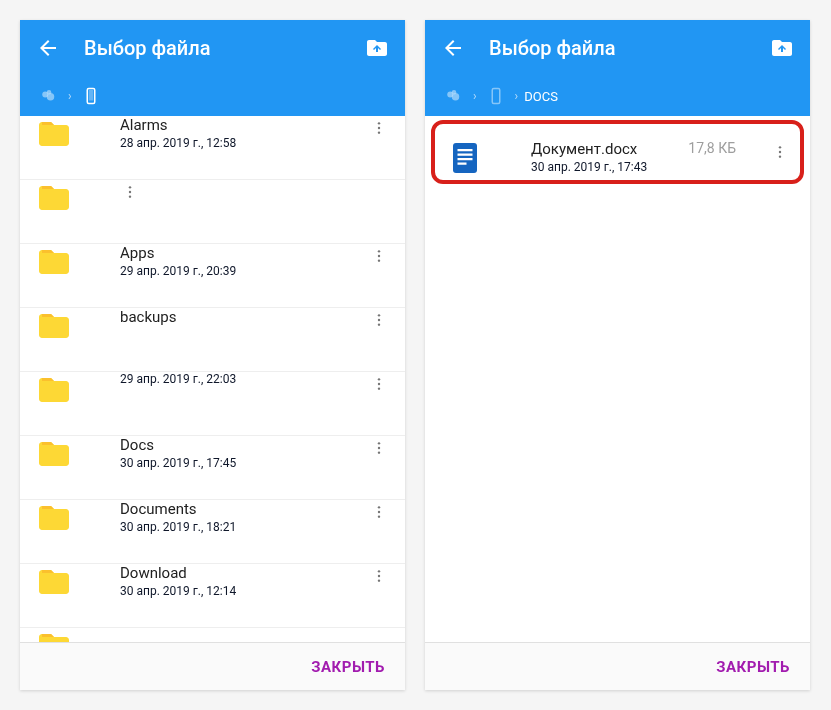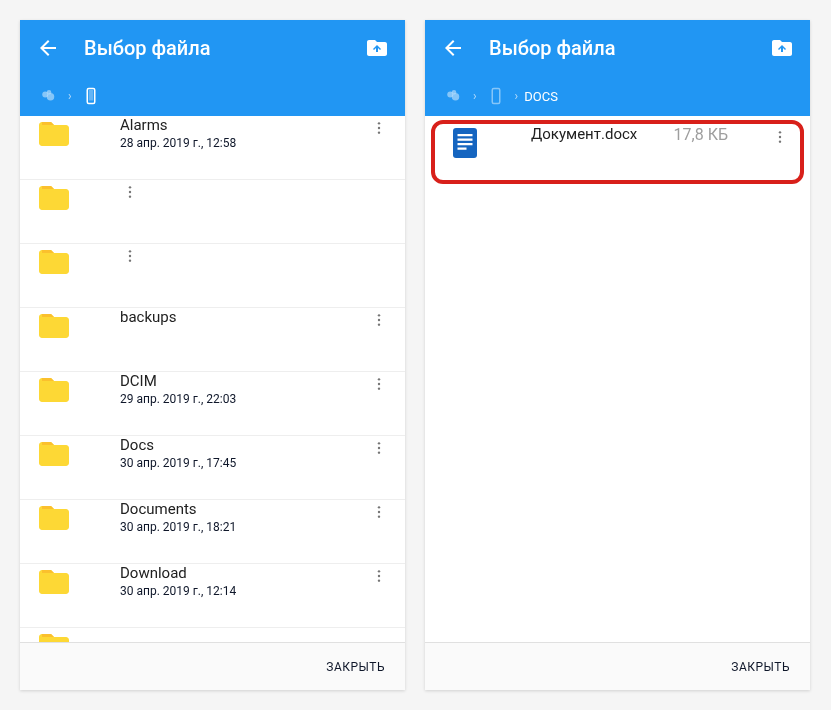--- a/index.html
+++ b/index.html
@@ -79,21 +79,21 @@
       padding: 0 16px;
       border-bottom: 1px solid #eee;
       cursor: pointer;
       gap: 32px;
     }
     .list-item.highlighted {
       border: 4px solid #d8201a;
       border-radius: 12px;
       margin: 4px 6px;
       height: 64px;
-      padding: 1px 10px 0 12px;
+      padding: 16px 10px 0 12px;
     }
     .item-icon {
       width: 36px;
       height: 36px;
       margin-right: 16px;
       flex-shrink: 0;
     }
     .item-text {
       flex: 1;
       min-width: 0;
@@ -101,45 +101,45 @@
     .item-name {
       font-size: 15px;
       color: #212121;
       margin-bottom: 2px;
     }
     .item-meta {
       font-size: 12px;
       color: #0f172a;
     }
     .item-size {
-      font-size: 16px;
+      font-size: 14px;
       color: #9e9e9e;
-      margin-right: 10px;
+      margin-right: 2px;
     }
     .more-dots {
       width: 20px;
       height: 24px;
       cursor: pointer;
       display: flex;
       align-items: center;
       justify-content: center;
     }
     .bottom-bar {
       height: 48px;
       border-top: 1px solid #e0e0e0;
       display: flex;
       align-items: center;
       justify-content: flex-end;
       padding: 0 20px;
       background: #fafafa;
     }
     .close-btn {
-      color: #0f172a;
-      font-size: 12px;
-      font-weight: 400;
+      color: #a21caf;
+      font-size: 15px;
+      font-weight: 700;
       letter-spacing: 0.5px;
       cursor: pointer;
     }
   </style>
 </head>
 <body>
 
 <div class="phone-screen">
   <div class="app-bar">
     <span class="back-arrow">
@@ -200,20 +200,24 @@
             <circle cx="12" cy="12" r="1.8"></circle>
             <circle cx="12" cy="19" r="1.8"></circle>
           </svg>
         </span>
       </div>
       <div class="list-item">
         <span class="item-icon"><svg viewBox="0 0 24 24">
             <path fill="#FDD835" d="M10 4H4c-1.1 0-2 .9-2 2v12c0 1.1.9 2 2 2h16c1.1 0 2-.9 2-2V8c0-1.1-.9-2-2-2h-8l-2-2z"></path>
             <path fill="#FBC02D" d="M4 4h6l2 2H4z"></path>
           </svg></span>
+        <div class="item-text">
+          <div class="item-name">Apps</div>
+          <div class="item-meta">29 апр. 2019 г., 20:39</div>
+        </div>
         <span class="more-dots">
           <svg viewBox="0 0 24 24" width="16" height="16" fill="#757575">
             <circle cx="12" cy="5" r="1.8"></circle>
             <circle cx="12" cy="12" r="1.8"></circle>
             <circle cx="12" cy="19" r="1.8"></circle>
           </svg>
         </span>
       </div>
       <div class="list-item">
         <span class="item-icon"><svg viewBox="0 0 24 24">
@@ -230,21 +234,20 @@
             <circle cx="12" cy="19" r="1.8"></circle>
           </svg>
         </span>
       </div>
       <div class="list-item">
         <span class="item-icon"><svg viewBox="0 0 24 24">
             <path fill="#FDD835" d="M10 4H4c-1.1 0-2 .9-2 2v12c0 1.1.9 2 2 2h16c1.1 0 2-.9 2-2V8c0-1.1-.9-2-2-2h-8l-2-2z"></path>
             <path fill="#FBC02D" d="M4 4h6l2 2H4z"></path>
           </svg></span>
         <div class="item-text">
-          <div class="item-name">DCIM</div>
           <div class="item-meta">29 апр. 2019 г., 22:03</div>
         </div>
         <span class="more-dots">
           <svg viewBox="0 0 24 24" width="16" height="16" fill="#757575">
             <circle cx="12" cy="5" r="1.8"></circle>
             <circle cx="12" cy="12" r="1.8"></circle>
             <circle cx="12" cy="19" r="1.8"></circle>
           </svg>
         </span>
       </div>
@@ -347,20 +350,21 @@
       <div class="list-item highlighted">
         <span class="item-icon"><svg viewBox="0 0 24 24">
             <rect x="4" y="2" width="16" height="20" rx="2" fill="#1565C0"></rect>
             <rect x="7" y="6" width="10" height="1.5" fill="#fff"></rect>
             <rect x="7" y="9" width="10" height="1.5" fill="#fff"></rect>
             <rect x="7" y="12" width="10" height="1.5" fill="#fff"></rect>
             <rect x="7" y="15" width="6" height="1.5" fill="#fff"></rect>
           </svg></span>
         <div class="item-text">
           <div class="item-name">Документ.docx</div>
+          <div class="item-meta">30 апр. 2019 г., 17:43</div>
         </div>
         <span class="item-size">17,8 КБ</span>
         <span class="more-dots">
           <svg viewBox="0 0 24 24" width="16" height="16" fill="#757575">
             <circle cx="12" cy="5" r="1.8"></circle>
             <circle cx="12" cy="12" r="1.8"></circle>
             <circle cx="12" cy="19" r="1.8"></circle>
           </svg>
         </span>
       </div>

